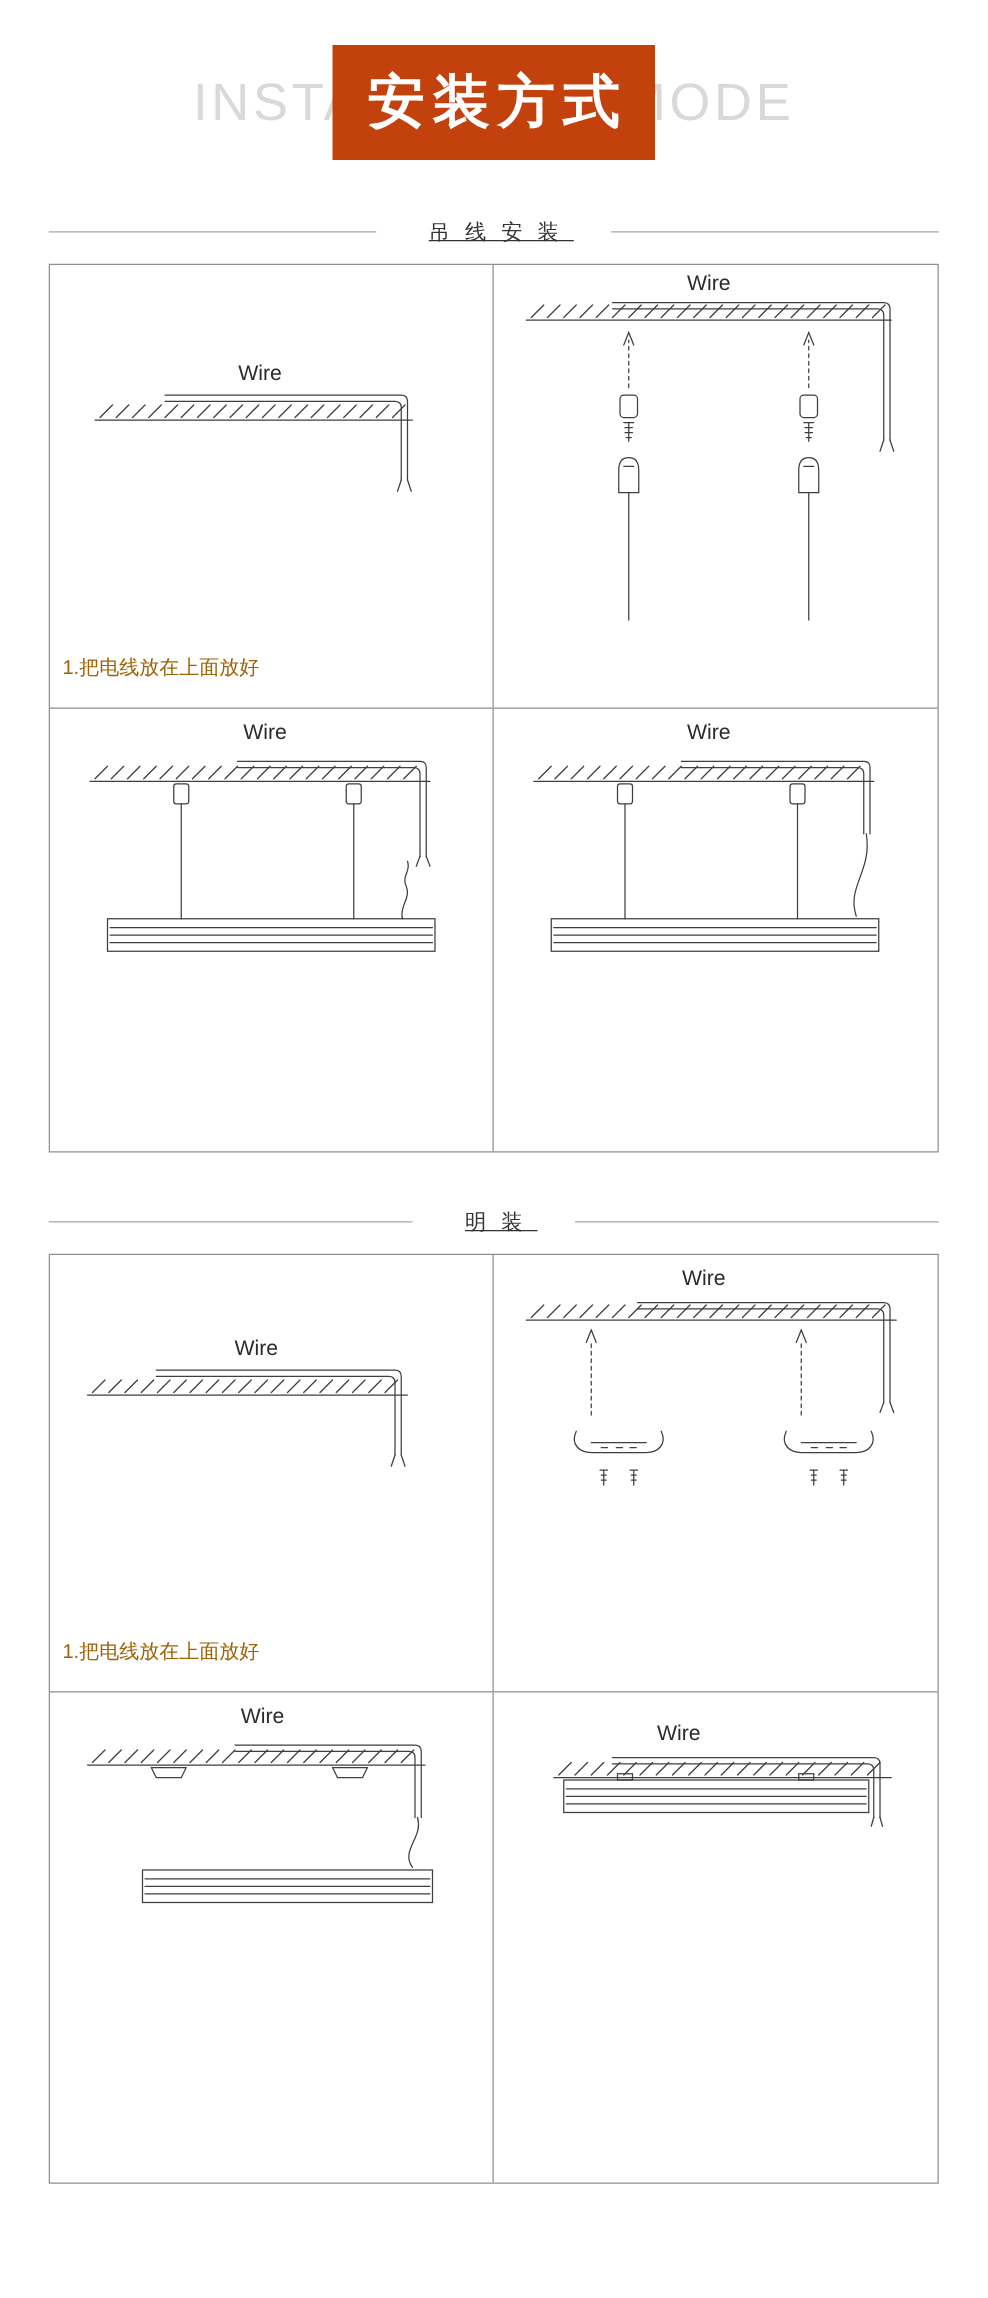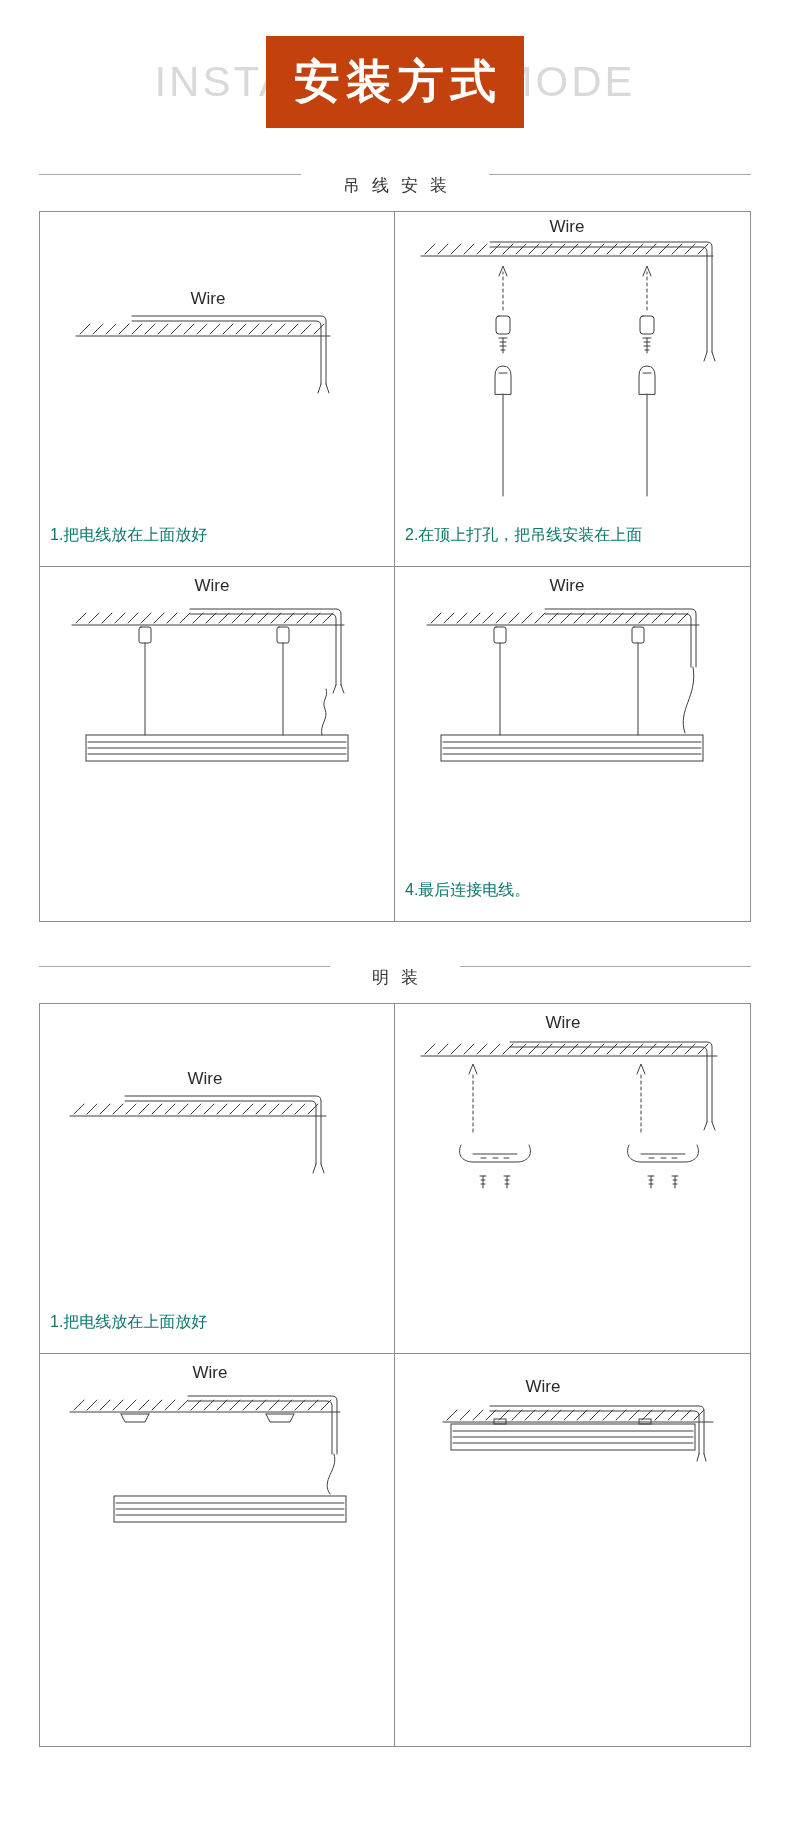--- a/index.html
+++ b/index.html
@@ -17,37 +17,37 @@
     font-family:"Liberation Sans",sans-serif;
   }
   .red-badge{
     position:absolute;left:50%;top:50%;transform:translate(-50%,-50%);
     width:258px;height:92px;background:#c2410c;
     display:flex;align-items:center;justify-content:center;
   }
   .red-badge .zh{font-size:46px;font-weight:bold;color:#ffffff;letter-spacing:6px;text-indent:6px;}
 
   
-  .section-head{width:712px;margin:44px auto 14px;display:flex;}
+  .section-head{width:712px;margin:44px auto 14px;display:flex;align-items:center;text-decoration:underline;}
   .section-head .line{flex:1;height:1px;background:#a8a8a8;}
   .section-head .label{padding:0 30px;font-size:17px;color:#333;letter-spacing:12px;text-indent:12px;white-space:nowrap;}
 
   
   .grid{
     width:712px;margin:0 auto;border:1px solid #8f8f8f;background:#fff;
     display:grid;grid-template-columns:1fr 1fr;
   }
   .grid1{grid-template-rows:355px 354px;}
   .grid2{grid-template-rows:350px 392px;margin-bottom:88px;}
   .cell{display:flex;flex-direction:column;align-items:flex-start;overflow:hidden;}
   .grid .cell:nth-child(odd){border-right:1px solid #8f8f8f;}
   .grid .cell:nth-child(-n+2){border-bottom:1px solid #8f8f8f;}
   .cell svg{display:block;flex:0 0 auto;}
   .caption{
-    margin-top:auto;padding:0 10px 22px;font-size:16px;color:#0f766e;
+    margin-top:auto;padding:0 10px 22px;font-size:16px;color:#a16207;
     text-align:center;line-height:1.2;
   }
   .caption:empty{display:none;padding:0;}
 
   
   .diagram path,.diagram rect{fill:none;stroke:#3f3f3f;stroke-width:1;stroke-linecap:round;}
   .diagram text{fill:#2b2b2b;stroke:none;font:17px "Liberation Sans","DejaVu Sans",sans-serif;}
 </style>
 </head>
 <body>
@@ -107,21 +107,20 @@
         <g>
           <path d="M0,98 V60" stroke-dasharray="3,3"></path>
           <path d="M-4,64 L0,54 L4,64"></path>
         </g>
         <rect x="-7" y="104" width="14" height="18" rx="3"></rect>
         <path d="M-4,126 H4 M0,126 V141 M-3,130 H3 M-3,134 H3 M-2,138 H2"></path>
         <path d="M-8,182 V164 Q-8,154 0,154 Q8,154 8,164 V182 Z M-4,161 H4"></path>
         <path d="M0,182 V284"></path>
       </g>
     </svg>
-    <div class="caption">2.在顶上打孔，把吊线安装在上面</div>
   </div>
 
   <div class="cell">
     <svg class="diagram" width="354" height="310" viewBox="0 0 354 310">
       <text x="172" y="24" text-anchor="middle">Wire</text>
       <g>
         <path d="M150,42 H296 Q301,42 301,47 V118"></path>
         <path d="M150,47 H291 Q296,47 296,52 V118"></path>
         <path d="M296,118 l-3,8 M301,118 l3,8"></path>
       </g>
@@ -161,21 +160,20 @@
       </g>
       <g transform="translate(243,0)">
         <rect x="-6" y="60" width="12" height="16" rx="2"></rect>
         <path d="M0,76 V168"></path>
       </g>
       <g>
         <rect x="46" y="168" width="262" height="26"></rect>
         <path d="M48,175 H306 M48,181 H306 M48,187 H306"></path>
       </g>
     </svg>
-    <div class="caption">4.最后连接电线。</div>
   </div>
 </div>
 
 <div class="section-head">
   <div class="line"></div>
   <div class="label">明装</div>
   <div class="line"></div>
 </div>
 
 <div class="grid grid2">

